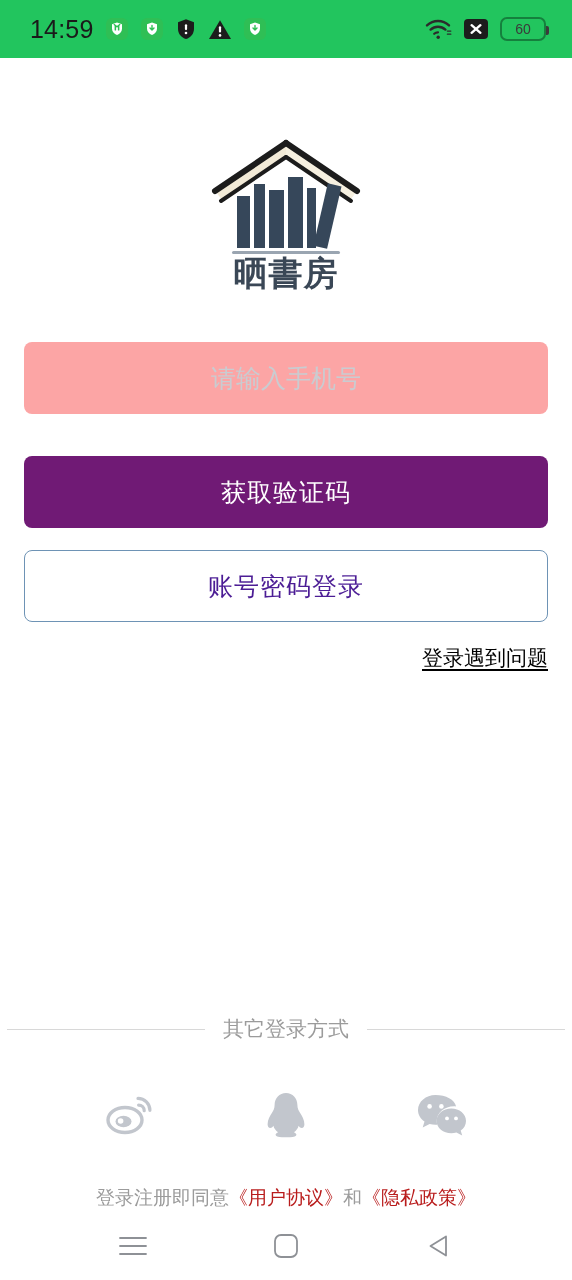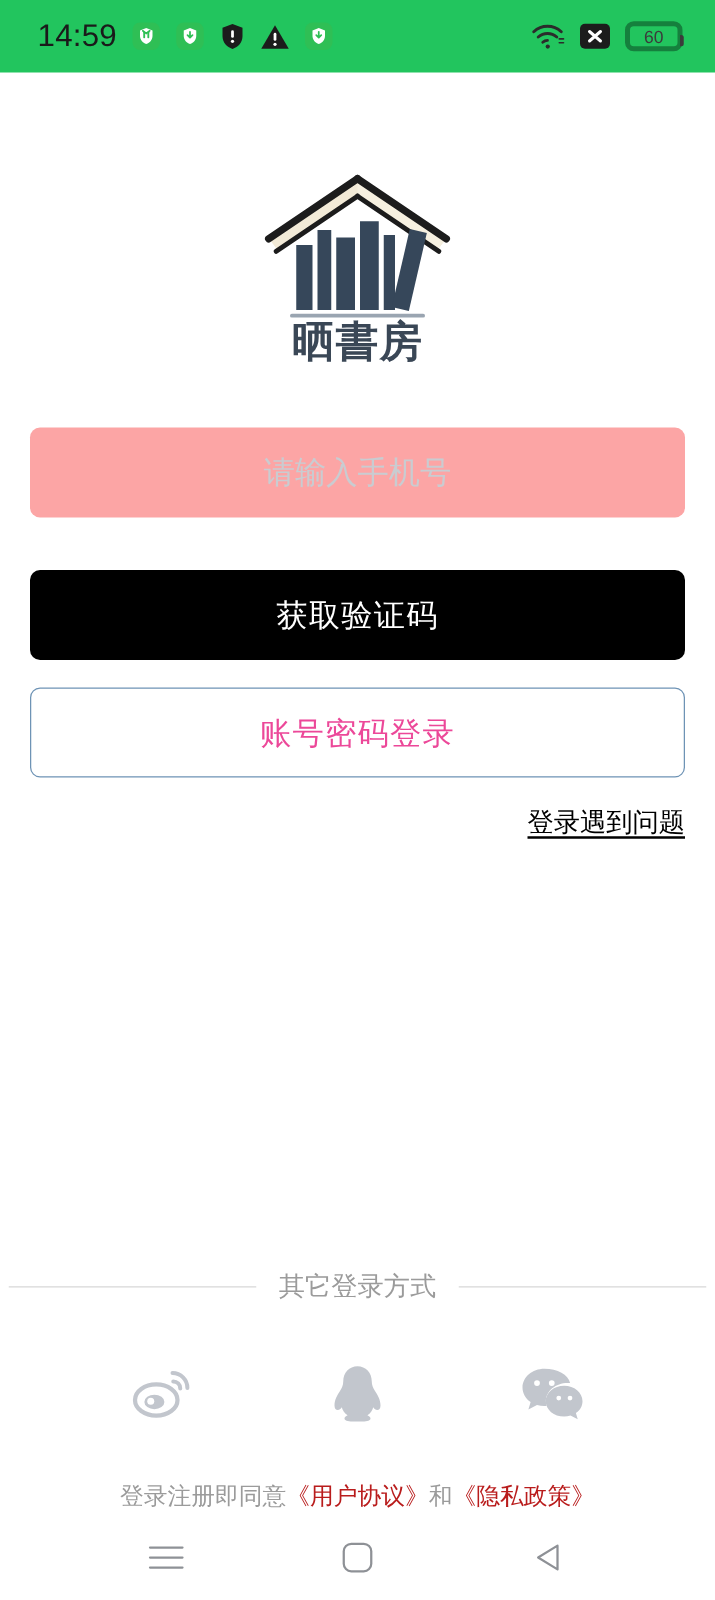--- a/index.html
+++ b/index.html
@@ -46,21 +46,21 @@
     display: flex;
     align-items: center;
     gap: 11px;
   }
   .sb-icon { display: block; }
 
   .batt {
     position: relative;
     width: 46px;
     height: 24px;
-    border: 4px solid #15803d;
+    border: 2px solid #15803d;
     border-radius: 7px;
     display: flex;
     align-items: center;
     justify-content: center;
   }
   .batt::after {
     content: "";
     position: absolute;
     right: -5px;
     top: 7px;
@@ -102,37 +102,37 @@
     color: #3c4858;
     font-family: "Liberation Sans", "DejaVu Sans", sans-serif;
     outline: none;
   }
   .phone-field::placeholder { color: #c9ccd1; }
 
   .btn-primary {
     margin-top: 42px;
     width: 100%;
     height: 72px;
-    background: #000000;
+    background: #701a75;
     border: none;
     border-radius: 8px;
     color: #ffffff;
     font-size: 25px;
     letter-spacing: 1px;
     font-family: "Liberation Sans", "DejaVu Sans", sans-serif;
     cursor: pointer;
   }
   .btn-outline {
     margin-top: 22px;
     width: 100%;
     height: 72px;
     background: #ffffff;
     border: 1.5px solid #6e93b5;
     border-radius: 8px;
-    color: #ec4899;
+    color: #4c1d95;
     font-size: 25px;
     letter-spacing: 1px;
     font-family: "Liberation Sans", "DejaVu Sans", sans-serif;
     cursor: pointer;
   }
 
   .help-row {
     margin-top: 22px;
     display: flex;
     justify-content: flex-end;

